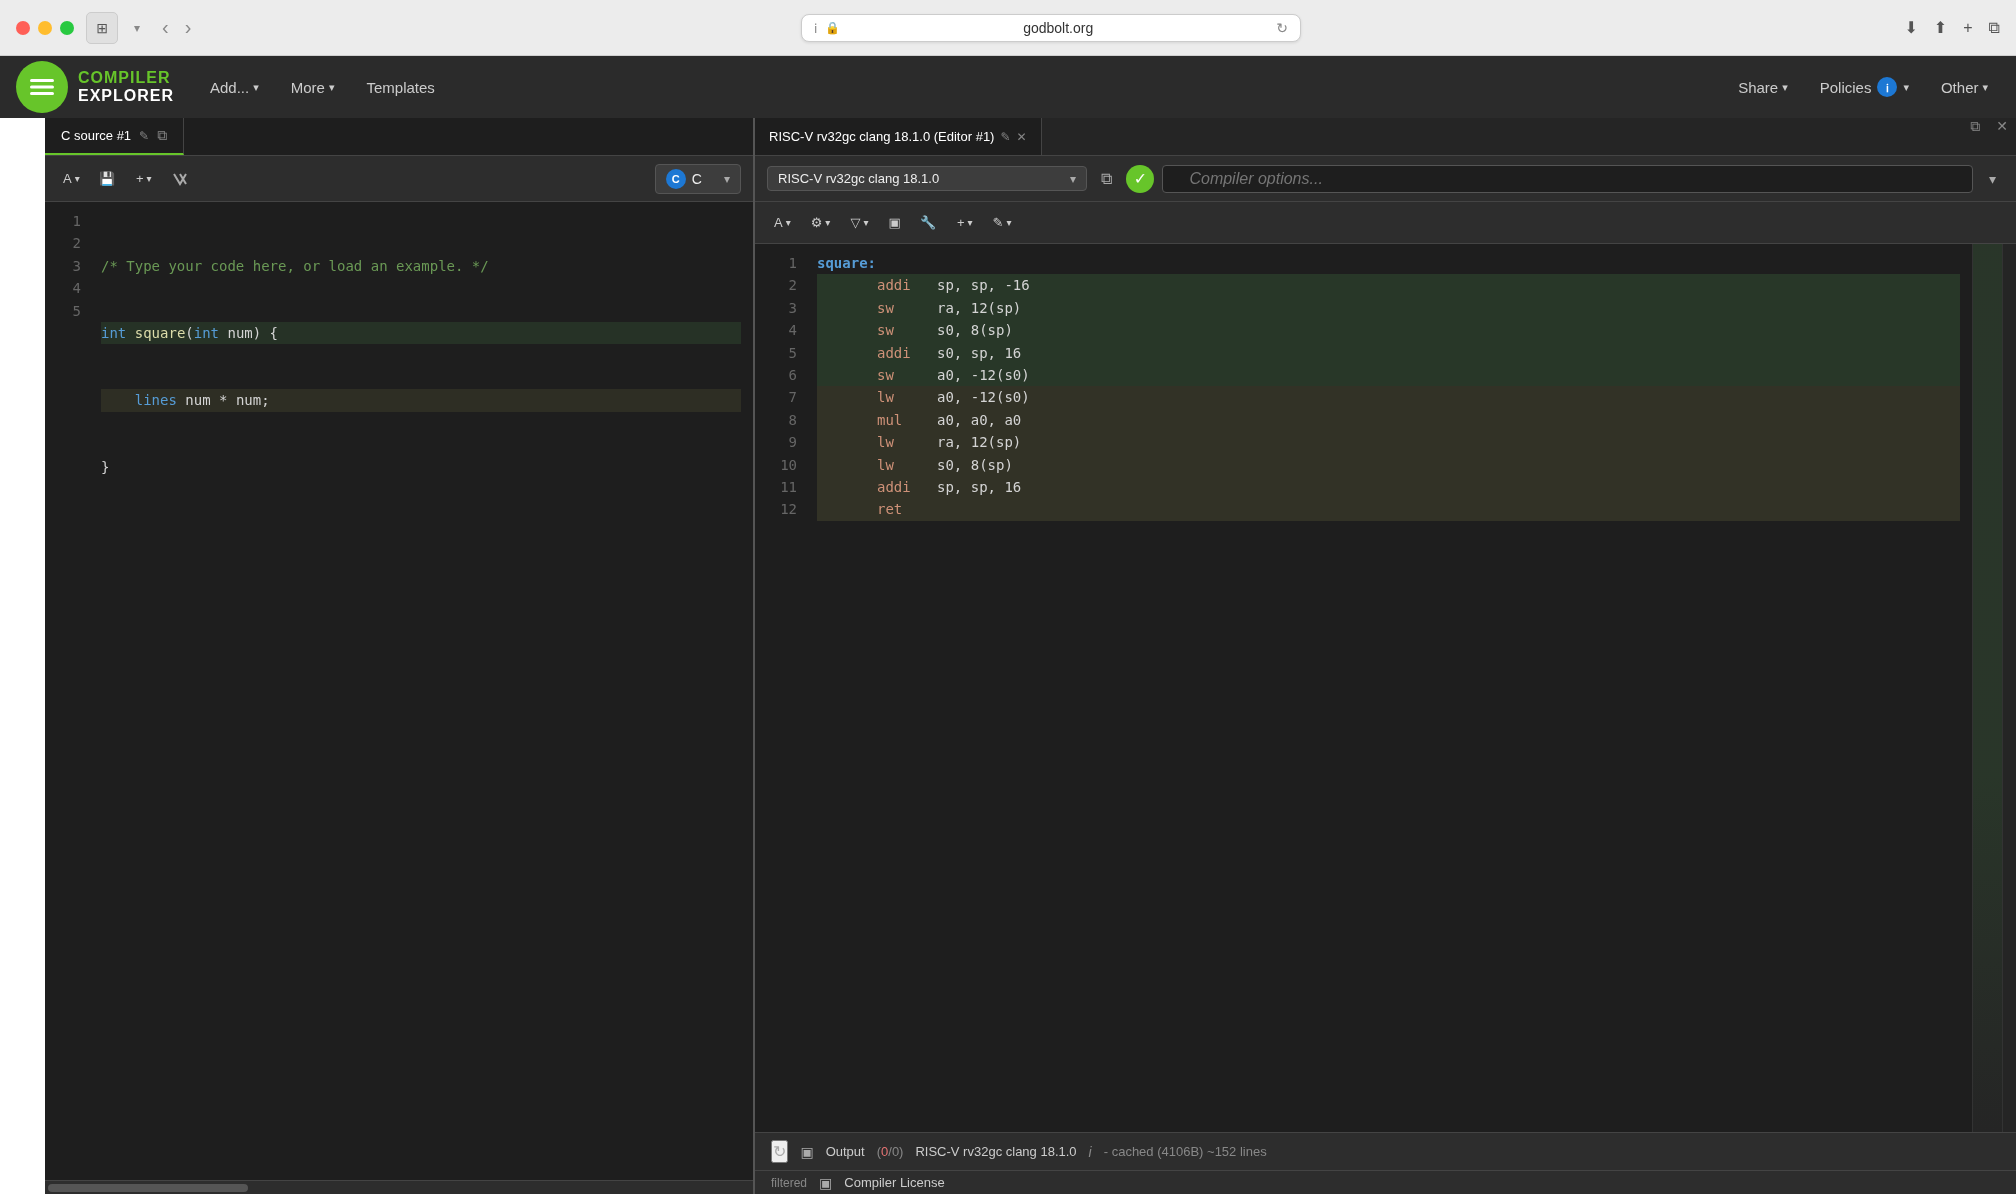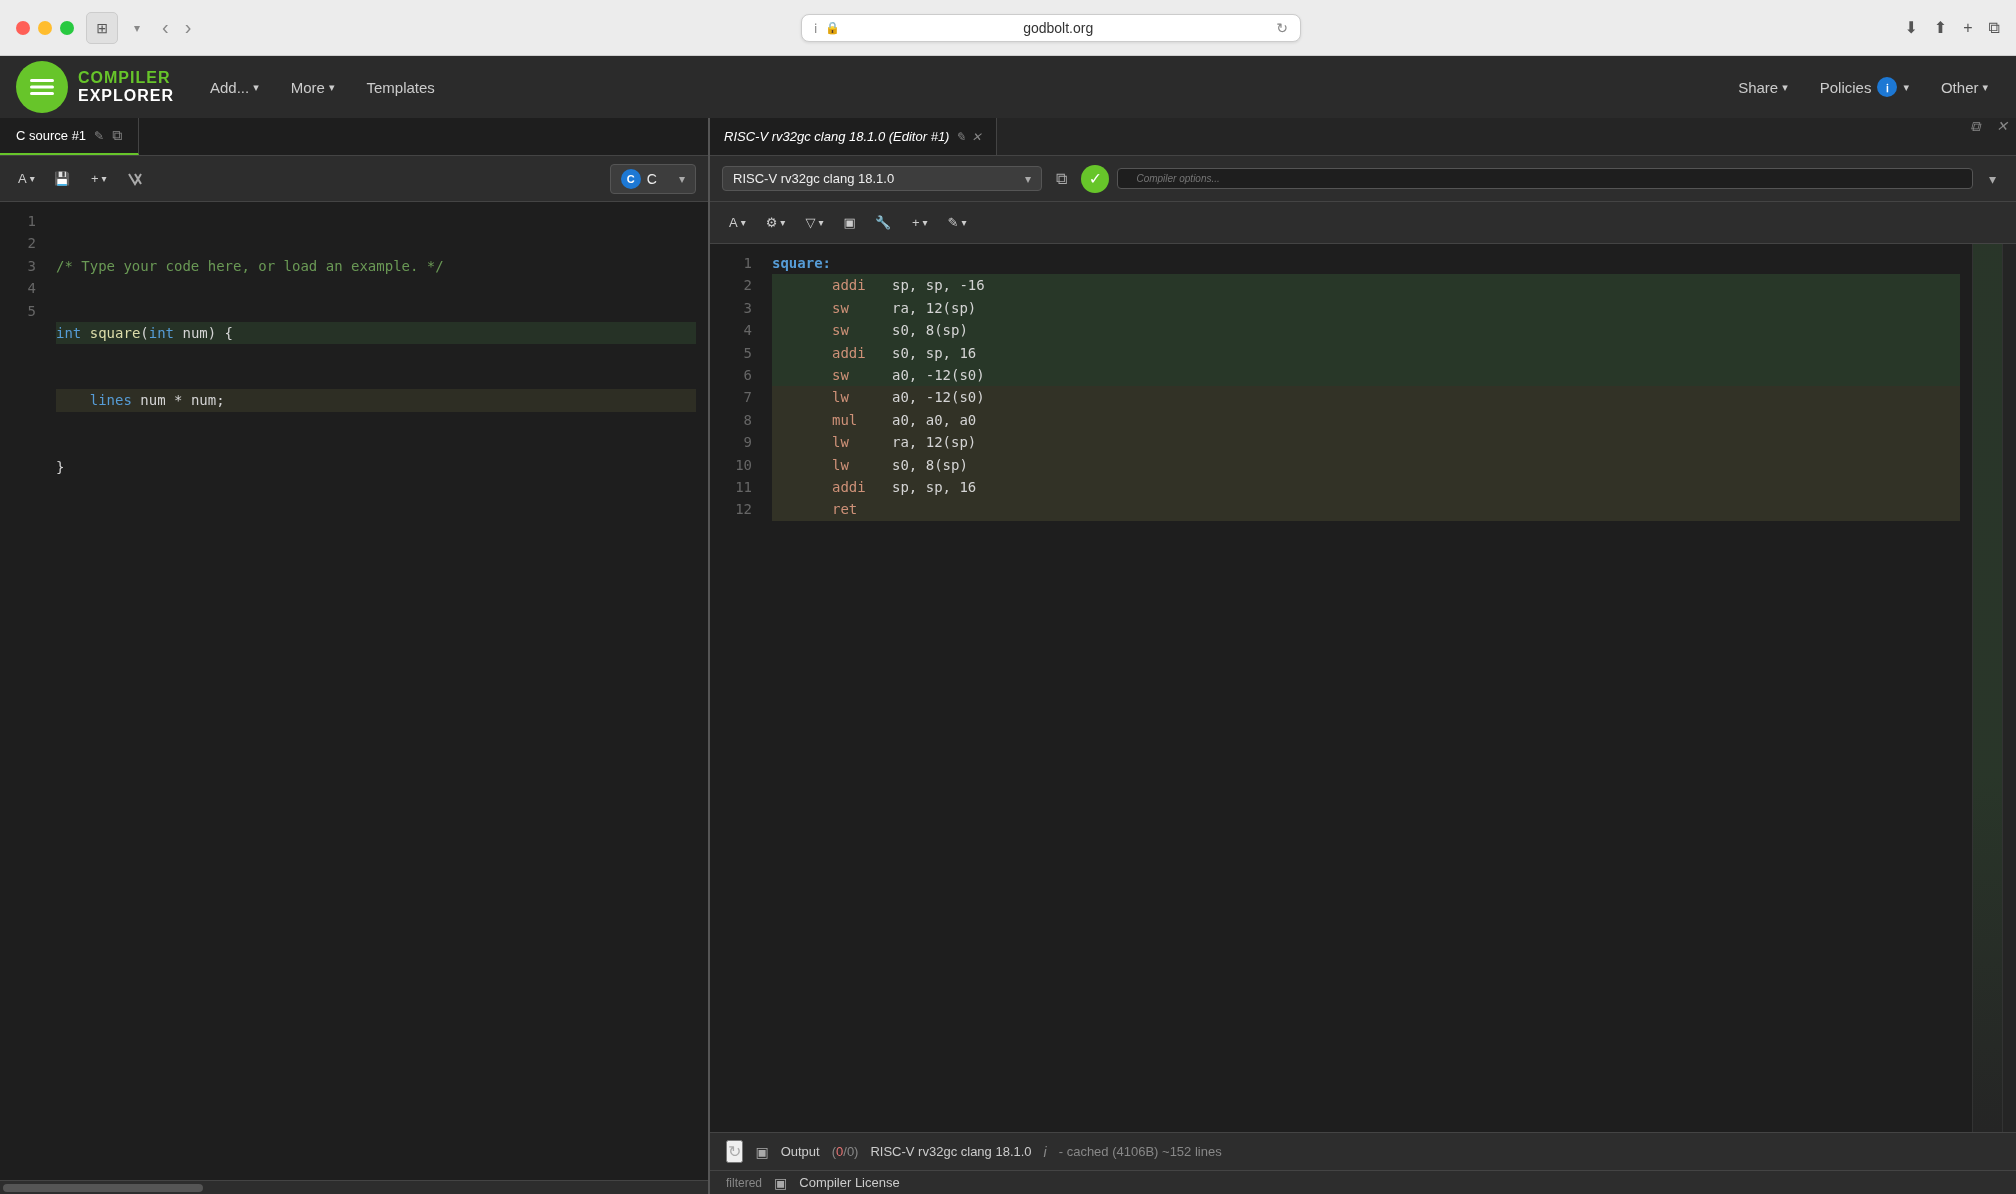--- a/index.html
+++ b/index.html
@@ -153,20 +153,21 @@
     }
     .tab-icon { font-size: 12px; color: #888; }
     .tab-maximize { font-size: 14px; color: #888; cursor: pointer; }
 
     
     .main-content {
       flex: 1;
       display: flex;
       overflow: hidden;
       background: #1e1e1e;
+      margin-left: 45px;
     }
 
     
     .editor-panel {
       width: 710px;
       display: flex;
       flex-direction: column;
       border-right: 2px solid #555;
     }
     .editor-toolbar {
@@ -295,23 +296,23 @@
       background: #67C52A;
       border-radius: 50%;
       display: flex; align-items: center; justify-content: center;
       font-size: 16px; color: white;
     }
     .compiler-options-input {
       flex: 1;
       background: #1e1e1e;
       border: 1px solid #555;
       border-radius: 4px;
-      padding: 4px 18px;
+      padding: 4px 26px;
       color: #888;
-      font-size: 10px;
+      font-size: 16px;
       font-style: italic;
     }
     .compiler-options-expand {
       color: #aaa; font-size: 14px; cursor: pointer;
       padding: 4px 8px;
     }
 
     
     .asm-area {
       flex: 1;
@@ -401,21 +402,20 @@
     .status-license-icon { color: #aaa; font-size: 14px; }
     .status-license { color: #ccc; }
 
     
     .compiler-tab-header {
       background: #252525;
       height: 38px;
       display: flex;
       align-items: stretch;
       border-bottom: 1px solid #444;
-      font-style: italic;
     }
     .compiler-tab {
       display: flex; align-items: center;
       padding: 0 14px;
       background: #2d2d2d;
       border-right: 1px solid #444;
       font-size: 13px; color: #ccc;
       cursor: pointer; gap: 6px;
     }
     .compiler-tab.active {

